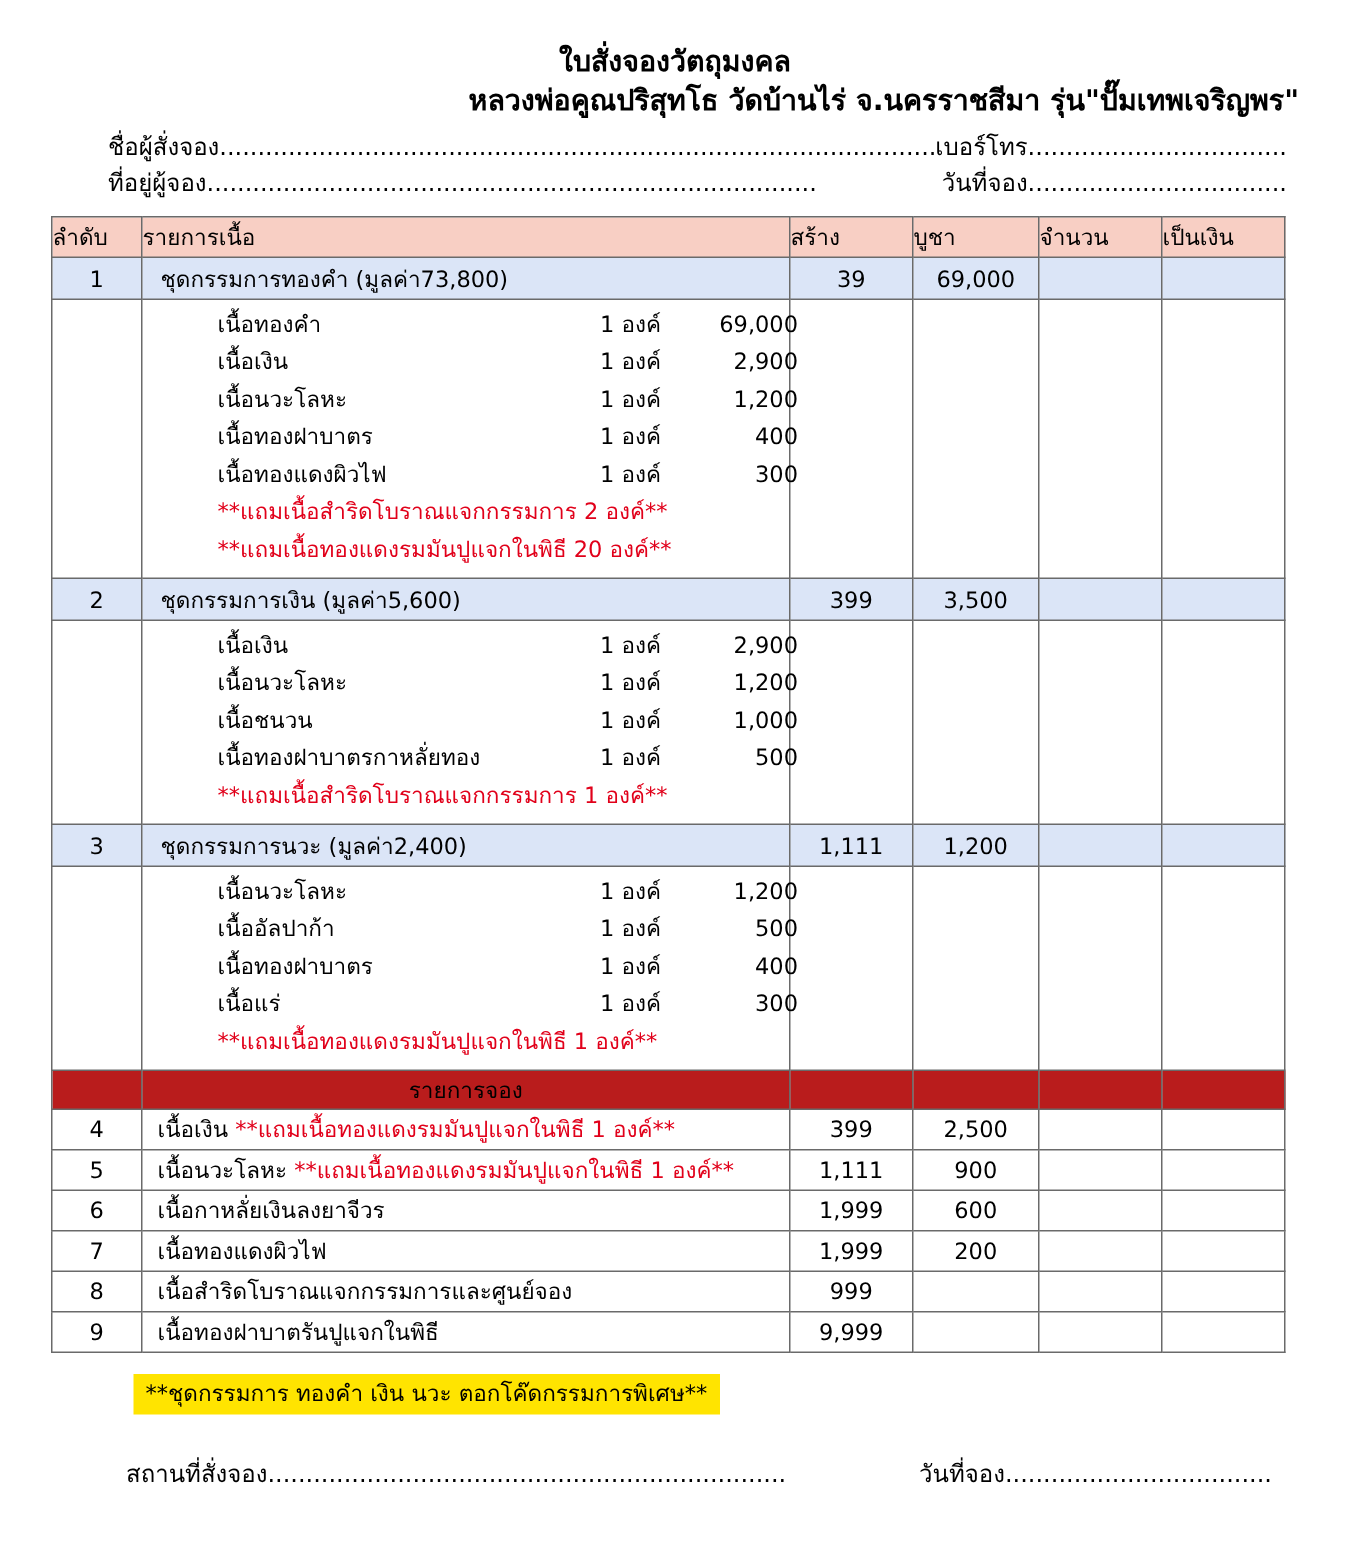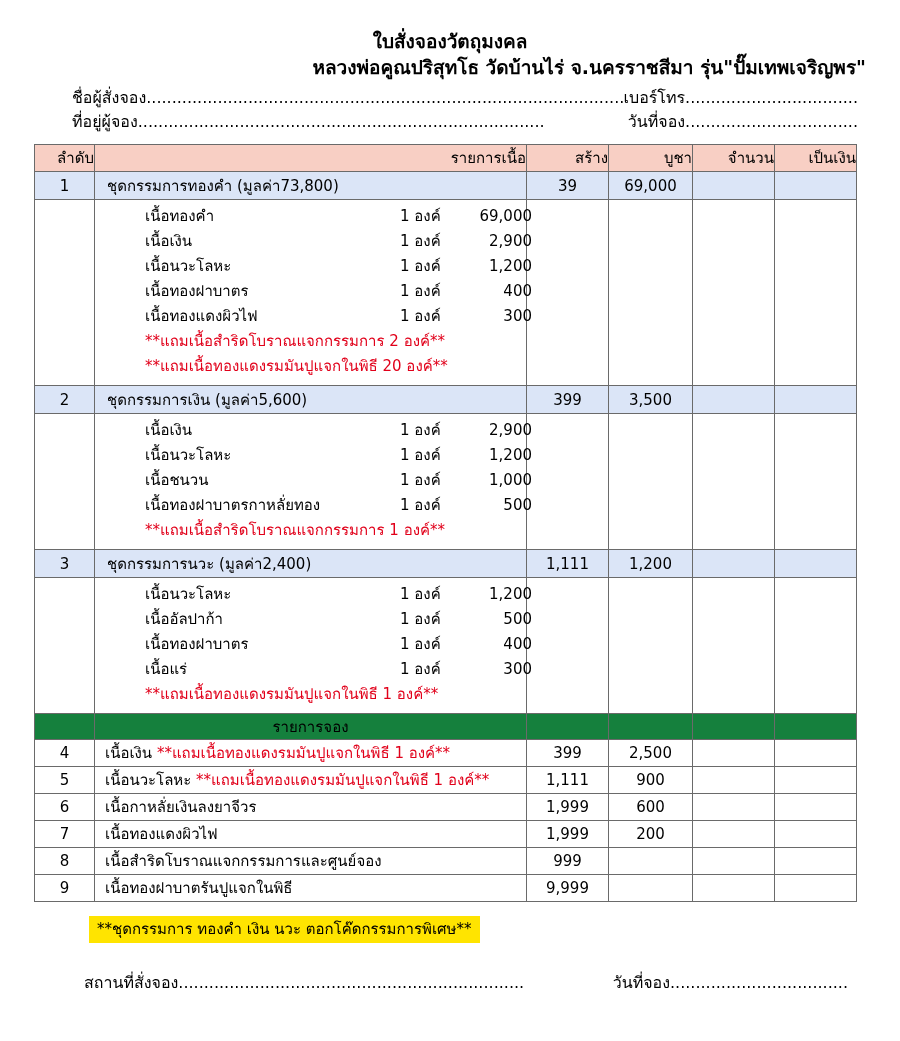--- a/index.html
+++ b/index.html
@@ -63,21 +63,21 @@
     margin-top: 10px;
     table-layout: fixed;
   }
   table.order td, table.order th {
     border: 1px solid #6a6a6a;
     padding: 0;
     vertical-align: middle;
   }
   .hdr td {
     background: #f8cfc4;
-    text-align: right;
+    text-align: left;
     font-size: 15px;
     height: 26px;
     font-weight: normal;
   }
   .col-no { width: 60px; }
   .col-desc { width: 432px; }
   .col-made { width: 82px; }
   .col-bucha { width: 84px; }
   .col-qty { width: 82px; }
   .col-money { width: 82px; }
@@ -109,21 +109,21 @@
   .dname { width: 255px; flex: 0 0 auto; }
   .dunit { width: 62px; flex: 0 0 auto; }
   .dprice { width: 70px; flex: 0 0 auto; text-align: right; }
   .bonus {
     font-size: 15px;
     line-height: 25px;
     padding-left: 50px;
     color: #e1001a;
   }
   .subhead td {
-    background: #15803d;
+    background: #b91c1c;
     text-align: center;
     font-size: 15px;
     height: 25px;
   }
   .itemrow td {
     height: 26px;
     font-size: 15px;
     background: #ffffff;
   }
   .itemrow .c-no { text-align: center; }

